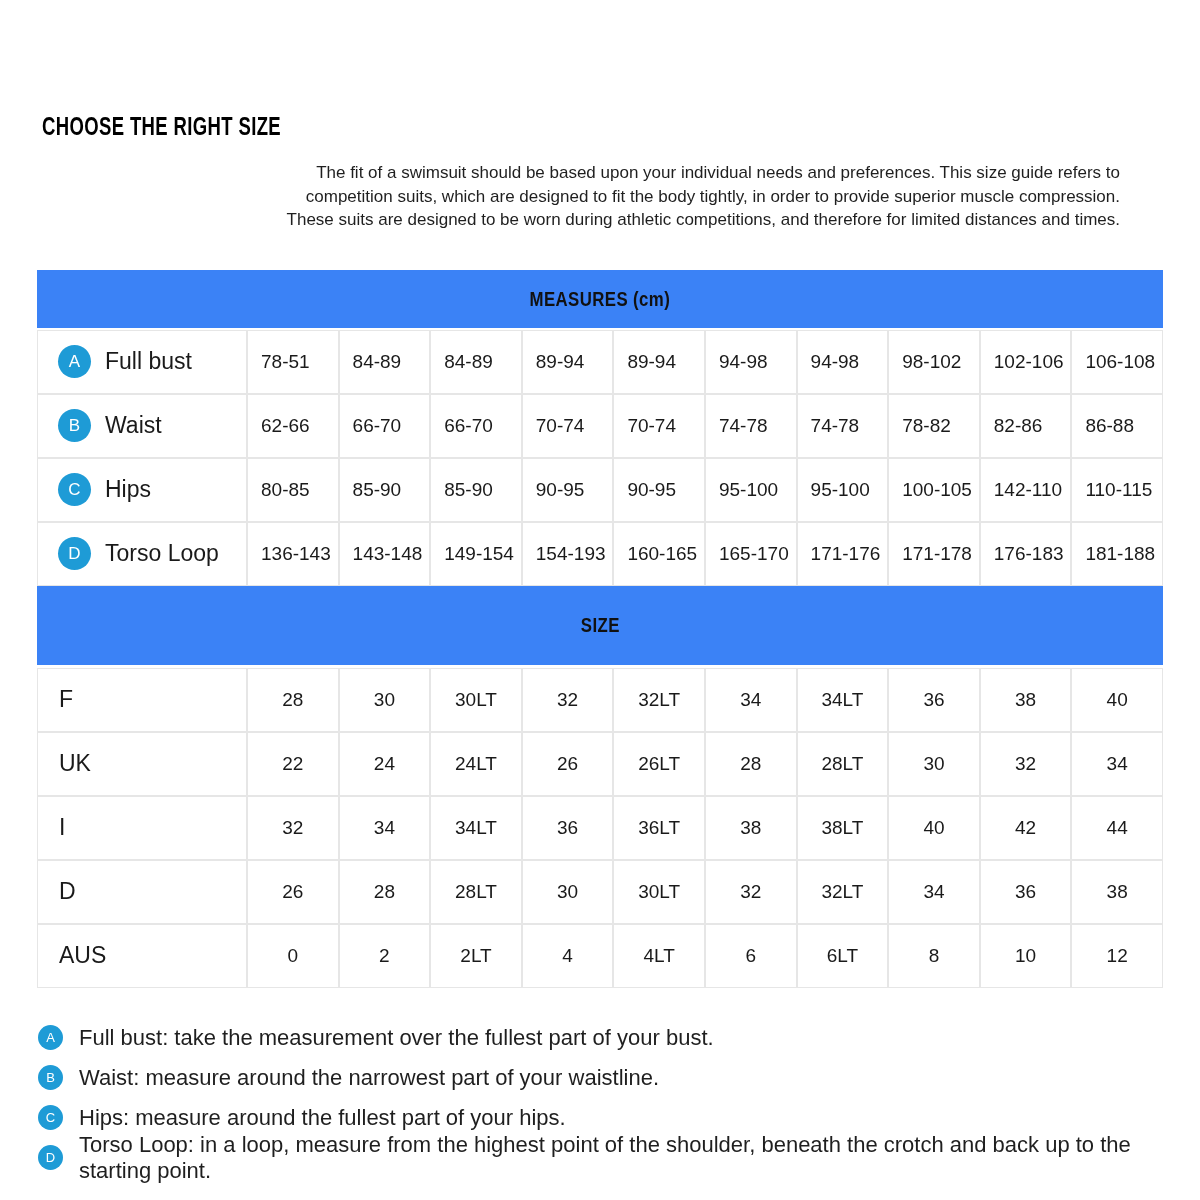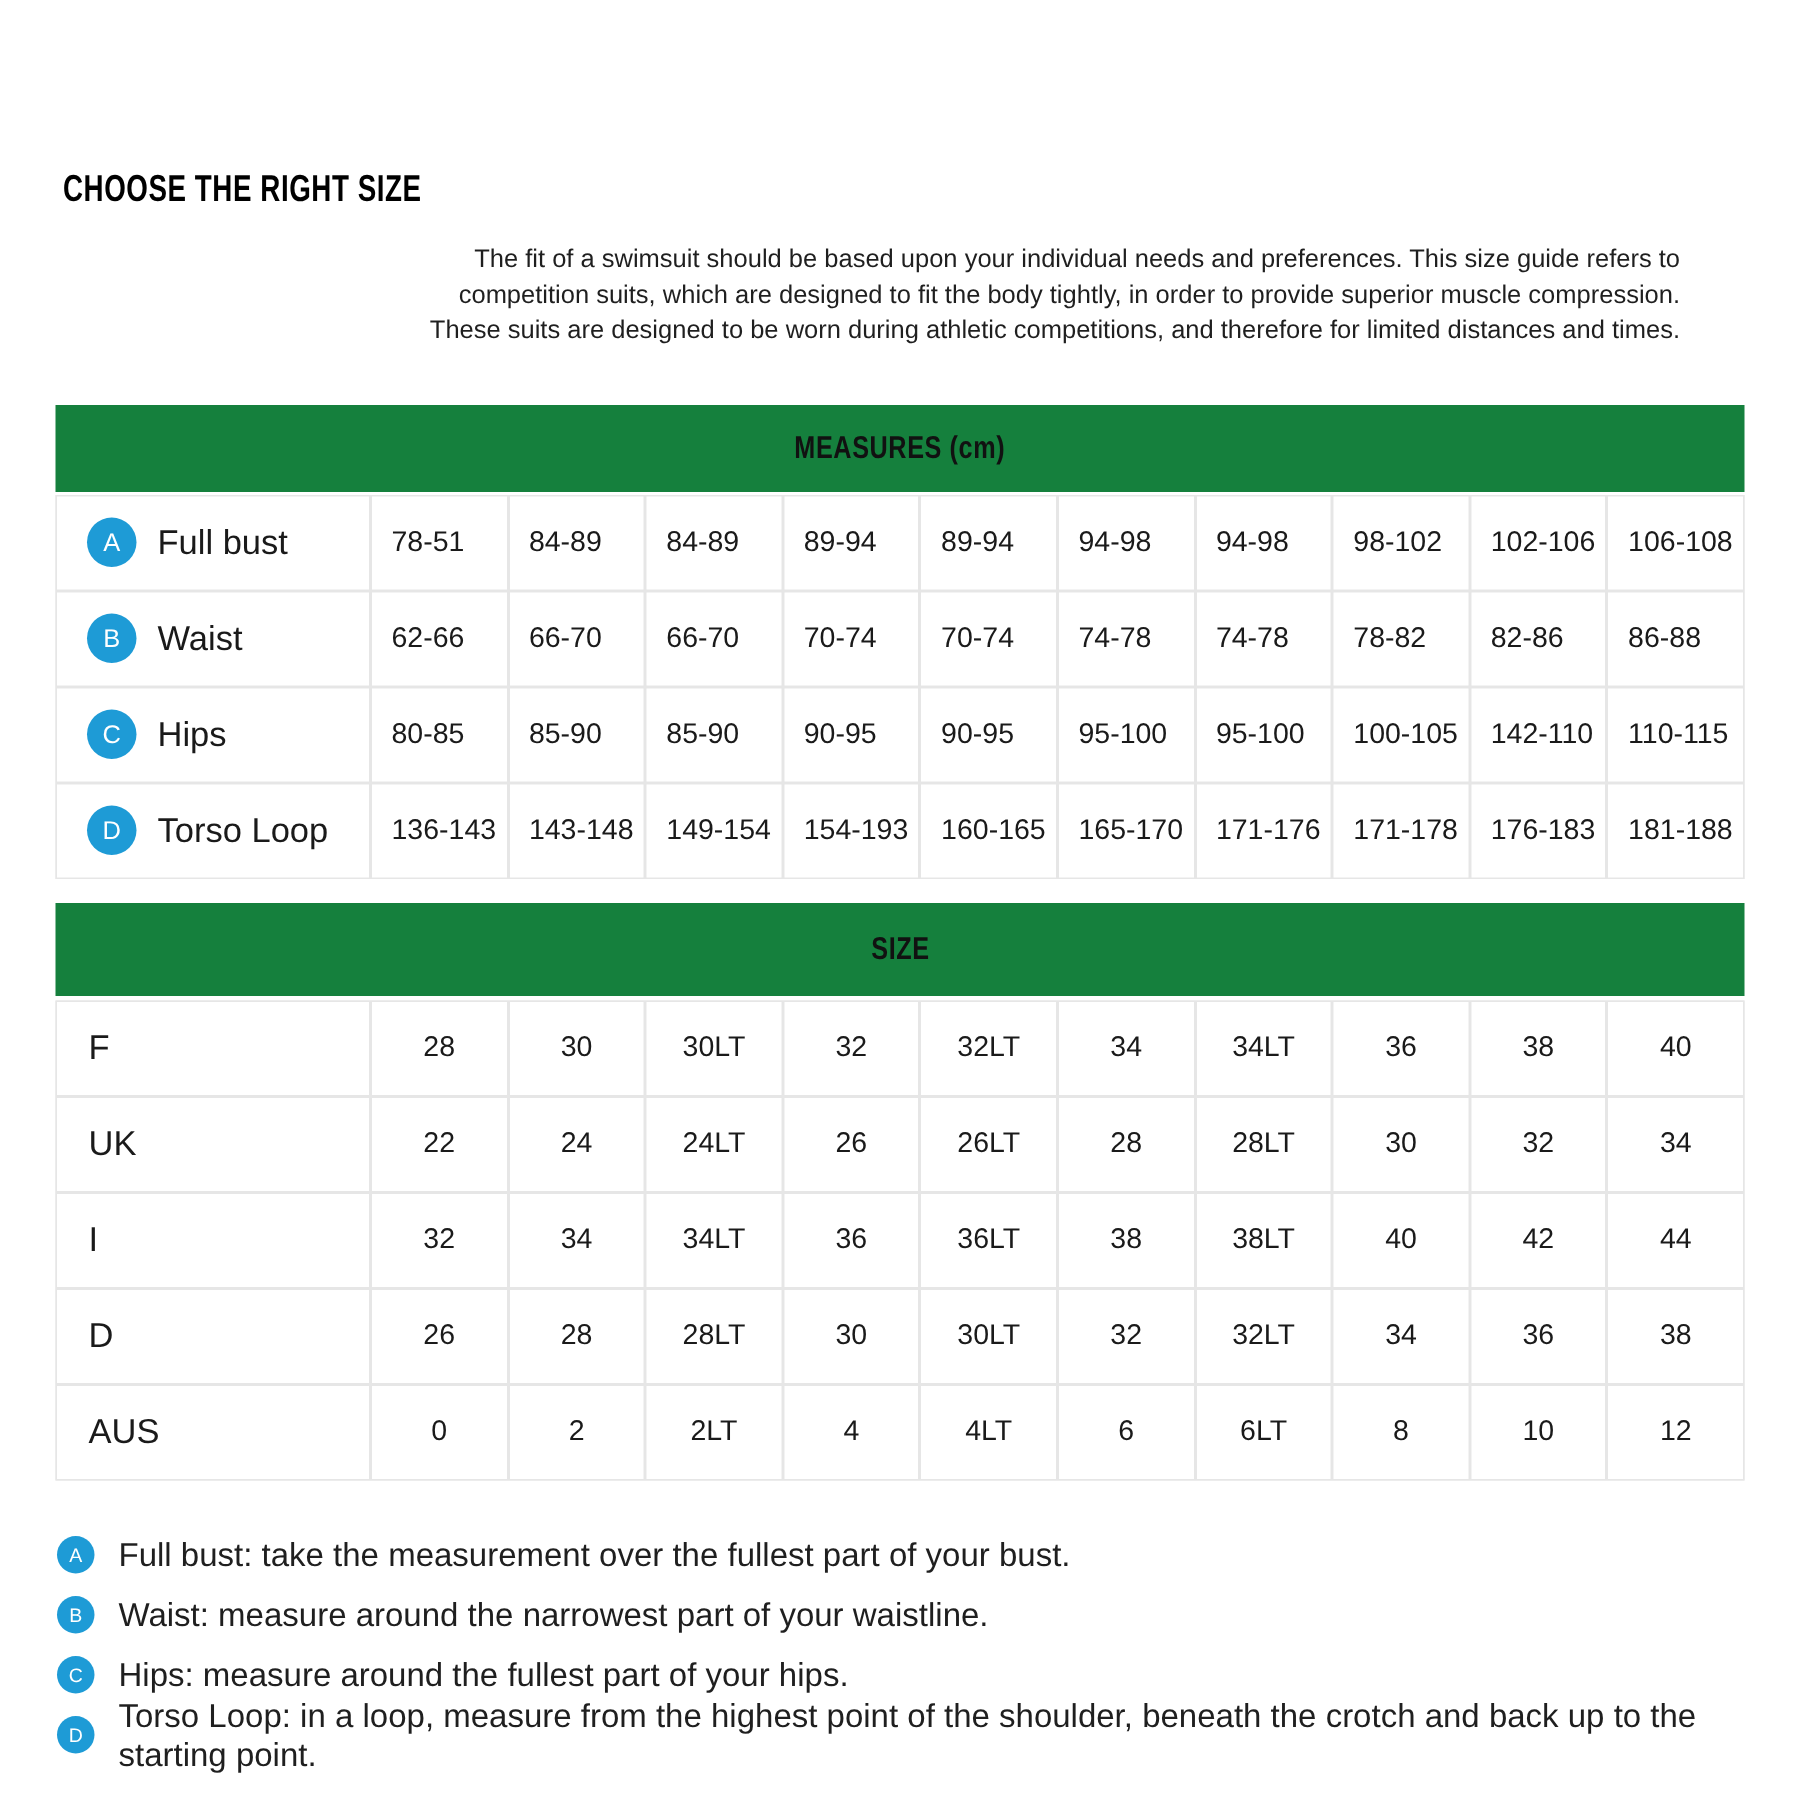--- a/index.html
+++ b/index.html
@@ -11,23 +11,23 @@
     overflow:hidden;
   }
   .cond   { display:inline-block; transform:scaleX(0.74); transform-origin:center; white-space:nowrap; letter-spacing:0.5px; }
   .cond80 { display:inline-block; transform:scaleX(0.80); transform-origin:center; white-space:nowrap; letter-spacing:0.5px; }
 
   h1.title { margin-top:112px; font-size:25px; font-weight:bold; color:#000; }
   p.intro  { margin:20px auto 0; width:1040px; text-align:right; font-size:17px; line-height:23.5px; white-space:pre-line; color:#1f1f1f; }
 
   .table-wrap { width:1126px; margin:38px auto 0; }
 
-  .band { height:58px; background:#15803d; display:flex; align-items:center; justify-content:center;
+  .band { height:58px; background:#3b82f6; display:flex; align-items:center; justify-content:center;
           font-size:21px; font-weight:bold; color:#111; margin-bottom:2px; }
-  .band.size-band { height:62px; margin-top:16px; margin-bottom:3px; }
+  .band.size-band { height:79px; margin-top:0; margin-bottom:3px; }
 
   .grid { display:grid; grid-template-columns:208px repeat(10,1fr); grid-auto-rows:62px;
           gap:2px; background:#e6e6e6; border:1px solid #e6e6e6; }
   .grid .row { display:contents; }
   .cell { background:#ffffff; display:flex; align-items:center; font-size:19px; color:#1a1a1a; }
   .cell.v { padding-left:13px; justify-content:flex-start; }   
   .cell.c { justify-content:center; padding-left:0; }          
   .cell.lcell { padding-left:20px; gap:14px; }
   .cell.slcell { padding-left:21px; }
 

